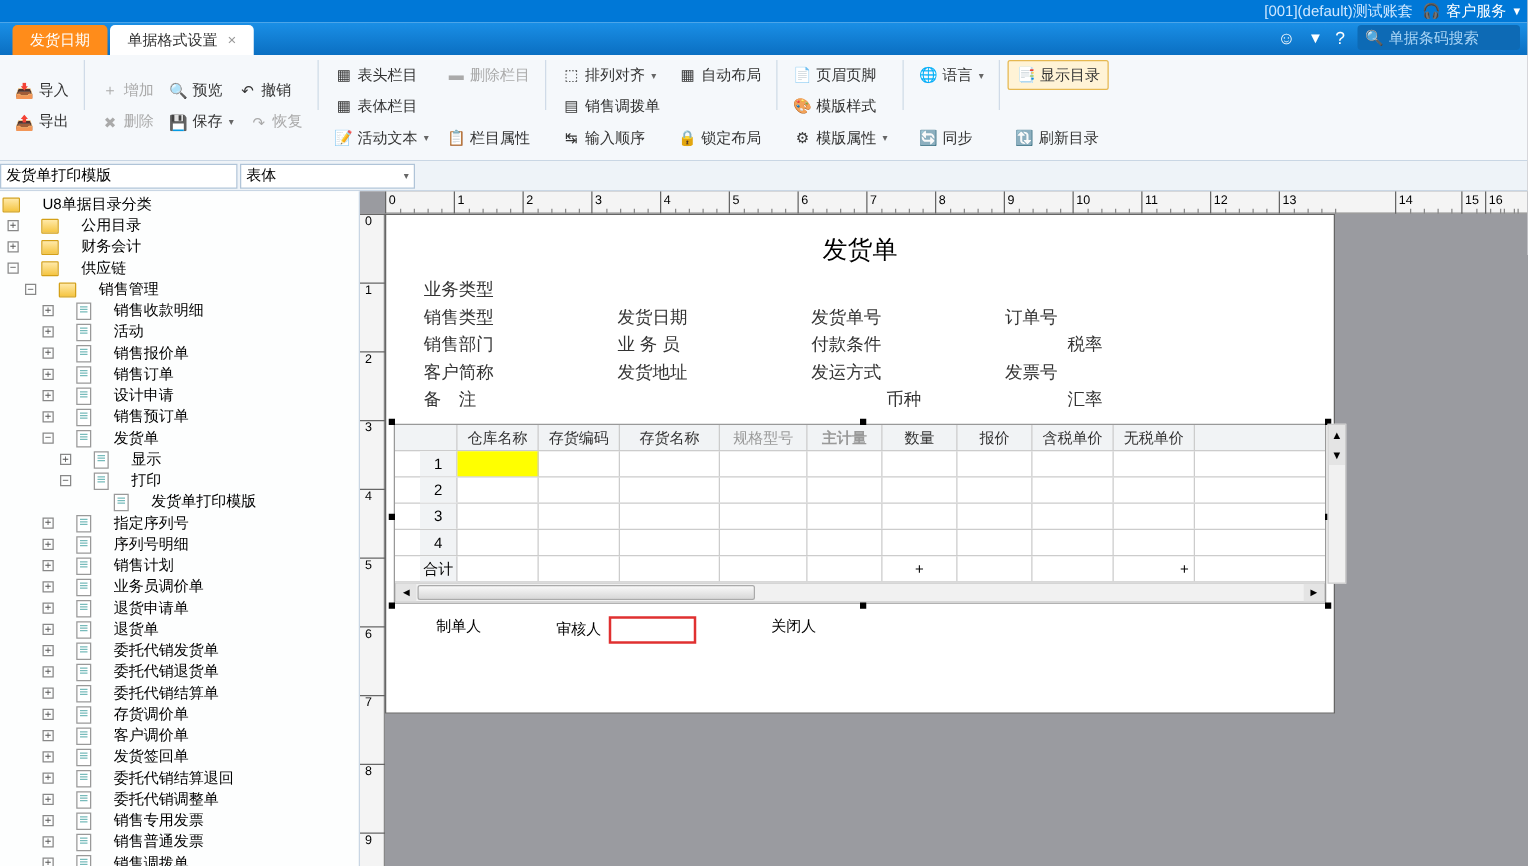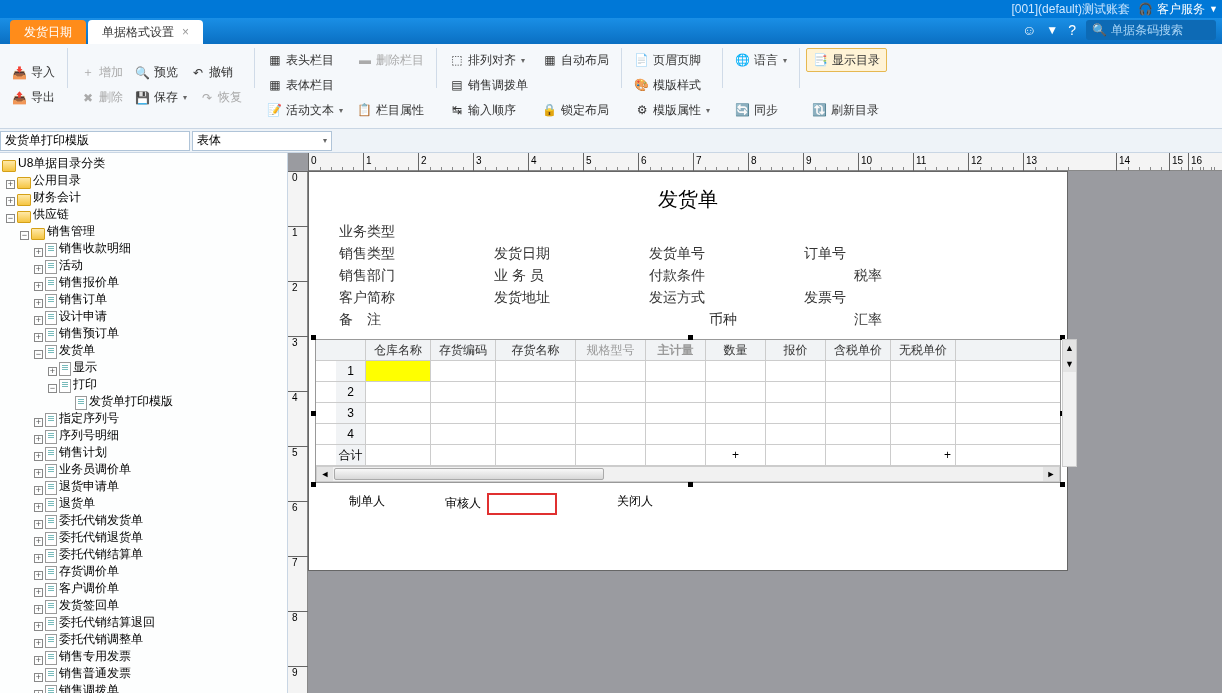--- a/index.html
+++ b/index.html
@@ -23,21 +23,21 @@
 .tb-sep{width:1px;height:40px;background:#d0dbe8;margin:0 4px;align-self:stretch;}
 .tb-col{display:flex;flex-direction:column;gap:1px;}
 .highlight-btn{border:1px solid #e6b850;background:#fff3d6;}
 .drop-arrow{font-size:8px;color:#666;margin-left:2px;}
 .subbar{height:24px;background:#eef3f8;border-bottom:1px solid #c9d6e4;display:flex;align-items:center;}
 .subbar .field{width:190px;height:20px;border:1px solid #b0c4d8;background:#fff;margin-right:2px;padding:0 4px;display:flex;align-items:center;}
 .subbar .field.sel{width:140px;justify-content:space-between;}
 .main{display:flex;height:calc(693px - 18px - 26px - 58px - 24px);}
 .sidebar{width:288px;border-right:1px solid #c9d6e4;overflow-y:scroll;background:#fdfefe;position:relative;padding:2px;}
 .tree{line-height:17px;}
-.tree-node{display:flex;align-items:flex-end;gap:2px;white-space:nowrap;cursor:pointer;}
+.tree-node{display:flex;align-items:center;gap:18px;white-space:nowrap;cursor:pointer;}
 .tree-node .tgl{width:9px;height:9px;border:1px solid #888;display:inline-flex;align-items:center;justify-content:center;font-size:9px;color:#555;line-height:1;}
 .tree-node .sp{width:11px;display:inline-block;}
 .folder-ic{width:14px;height:12px;background:linear-gradient(#ffe9a8,#f5c542);border:1px solid #d4a017;border-radius:1px;display:inline-block;}
 .doc-ic{width:12px;height:14px;background:#fff;border:1px solid #999;display:inline-block;position:relative;}
 .doc-ic::after{content:"";position:absolute;top:2px;left:2px;right:2px;height:1px;background:#7bb;box-shadow:0 2px 0 #7bb,0 4px 0 #7bb;}
 .canvas-area{flex:1;background:#9a9ba0;position:relative;overflow:hidden;}
 .ruler-h{position:absolute;top:0;left:20px;right:0;height:18px;background:#f4f4f4;border-bottom:1px solid #888;}
 .ruler-v{position:absolute;top:18px;left:0;width:20px;bottom:0;background:#f4f4f4;border-right:1px solid #888;}
 .tick-h{position:absolute;top:0;height:18px;border-left:1px solid #666;}
 .tick-h span{position:absolute;top:2px;left:2px;font-size:10px;}

